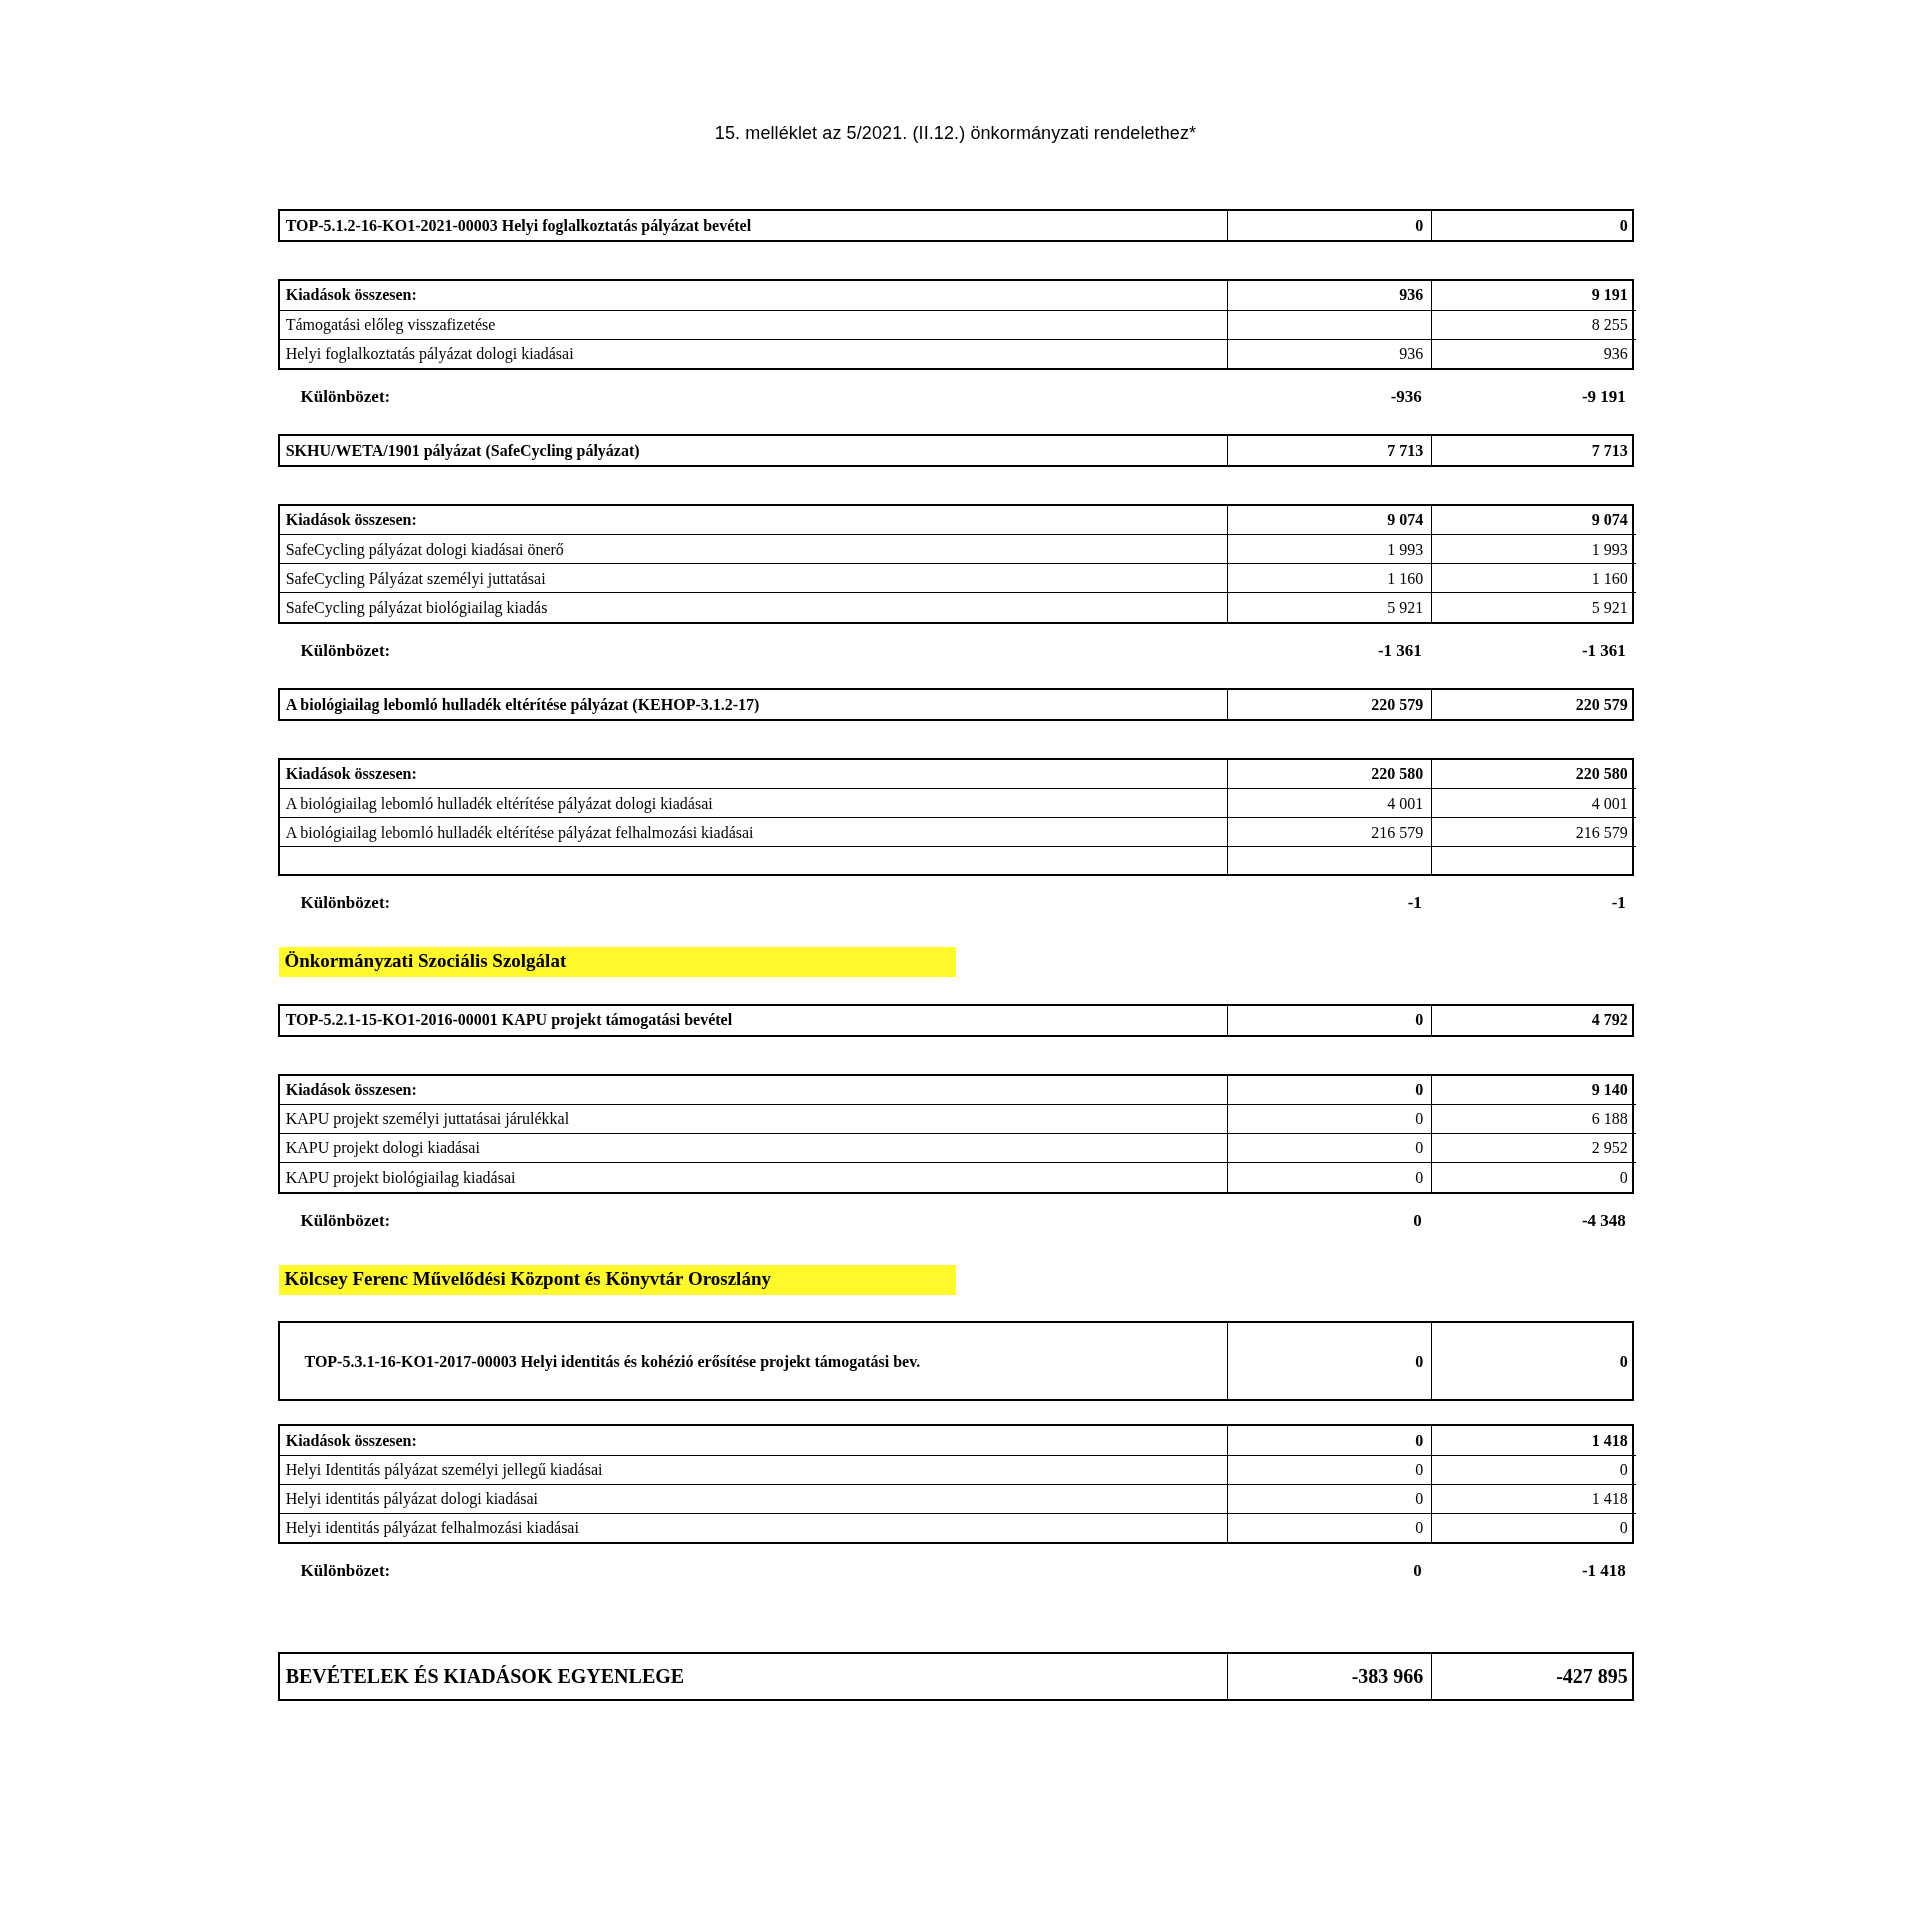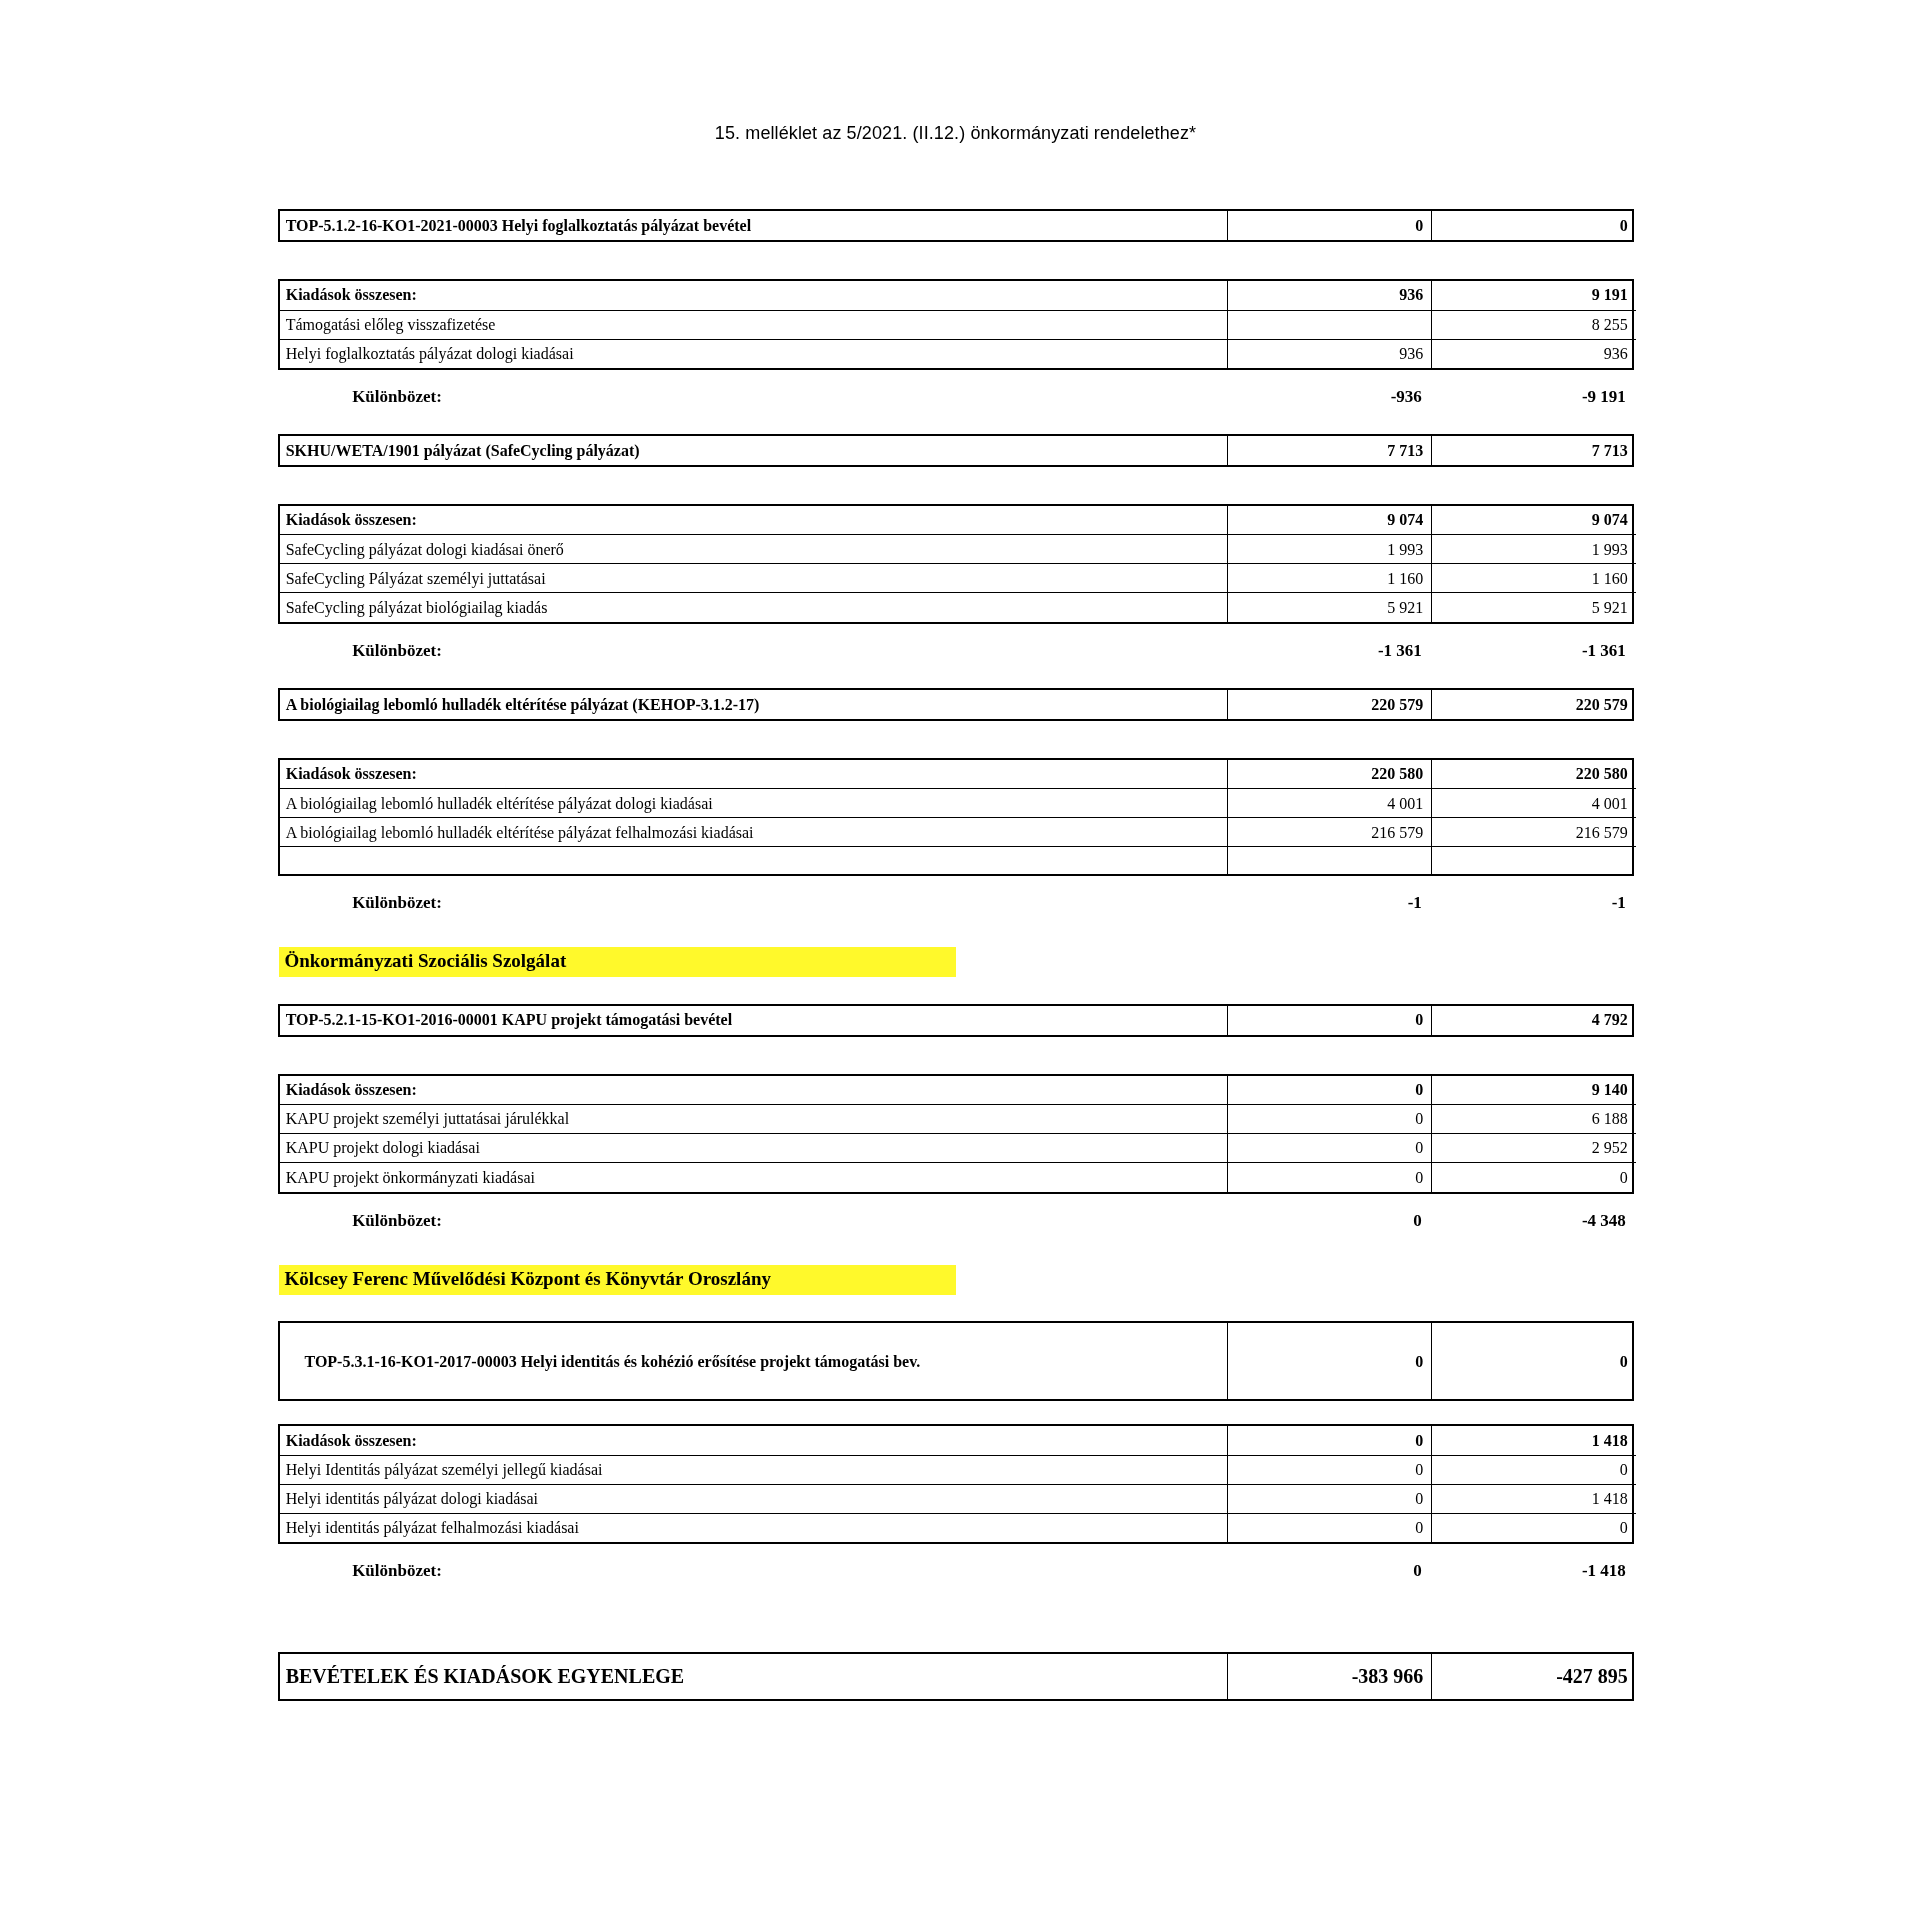--- a/index.html
+++ b/index.html
@@ -86,21 +86,20 @@
     display: flex;
     align-items: flex-end;
     font-size: 17px;
     font-weight: bold;
     padding: 17px 0 3.9px 0;
   }
   .diff-row .lbl {
     width: 216px;
     padding-left: 23px;
     box-sizing: border-box;
-    text-align: center;
   }
   .diff-row .spacer { flex: 1 1 auto; }
   .diff-row .v {
     width: 204px;
     text-align: right;
     padding-right: 7.7px;
     box-sizing: border-box;
   }
 
   
@@ -349,21 +348,21 @@
           <td>KAPU projekt személyi juttatásai járulékkal</td>
           <td class="num">0</td>
           <td class="num">6 188</td>
         </tr>
         <tr>
           <td>KAPU projekt dologi kiadásai</td>
           <td class="num">0</td>
           <td class="num">2 952</td>
         </tr>
         <tr>
-          <td>KAPU projekt önkormányzati kiadásai</td>
+          <td>KAPU projekt biológiailag kiadásai</td>
           <td class="num">0</td>
           <td class="num">0</td>
         </tr>
       </tbody>
         </table>
     </div>
 
     <div class="diff-row">
       <div class="lbl">Különbözet:</div>
       <div class="spacer"></div>

